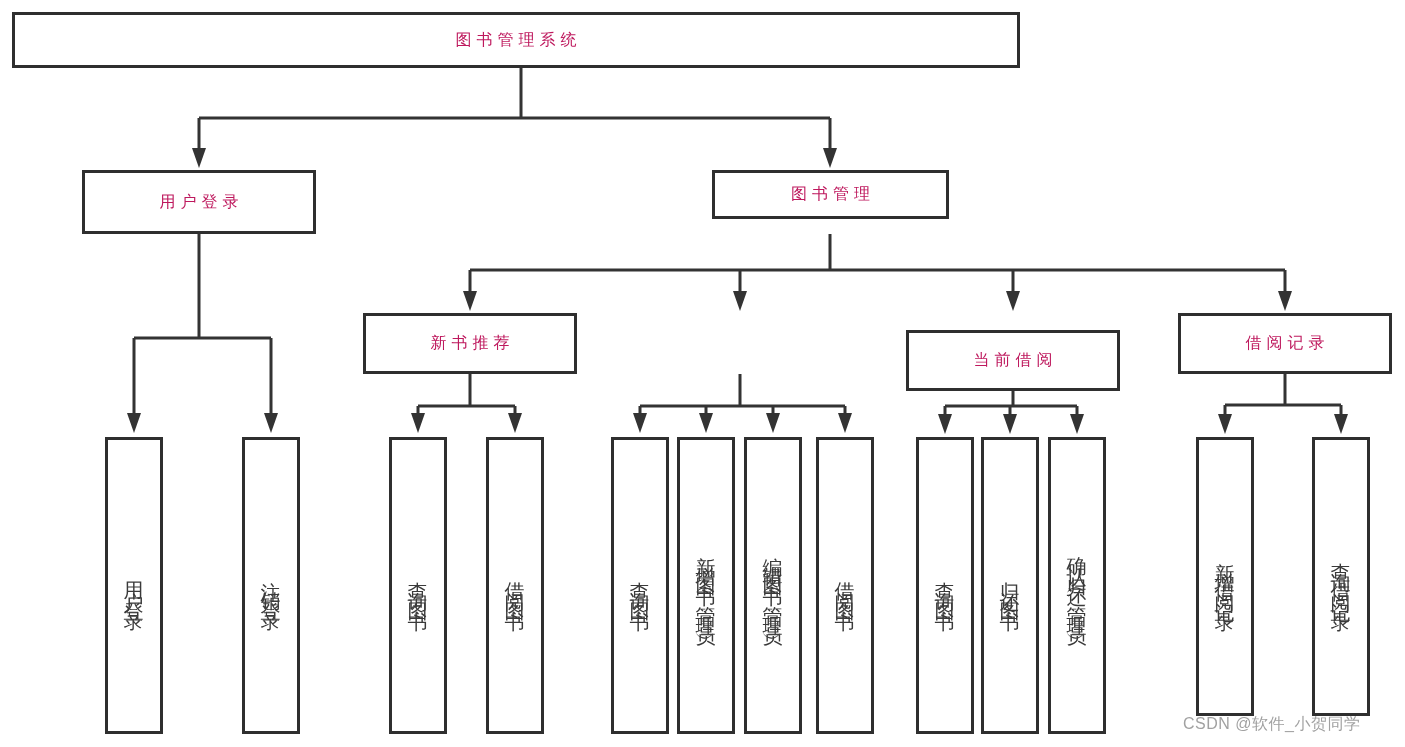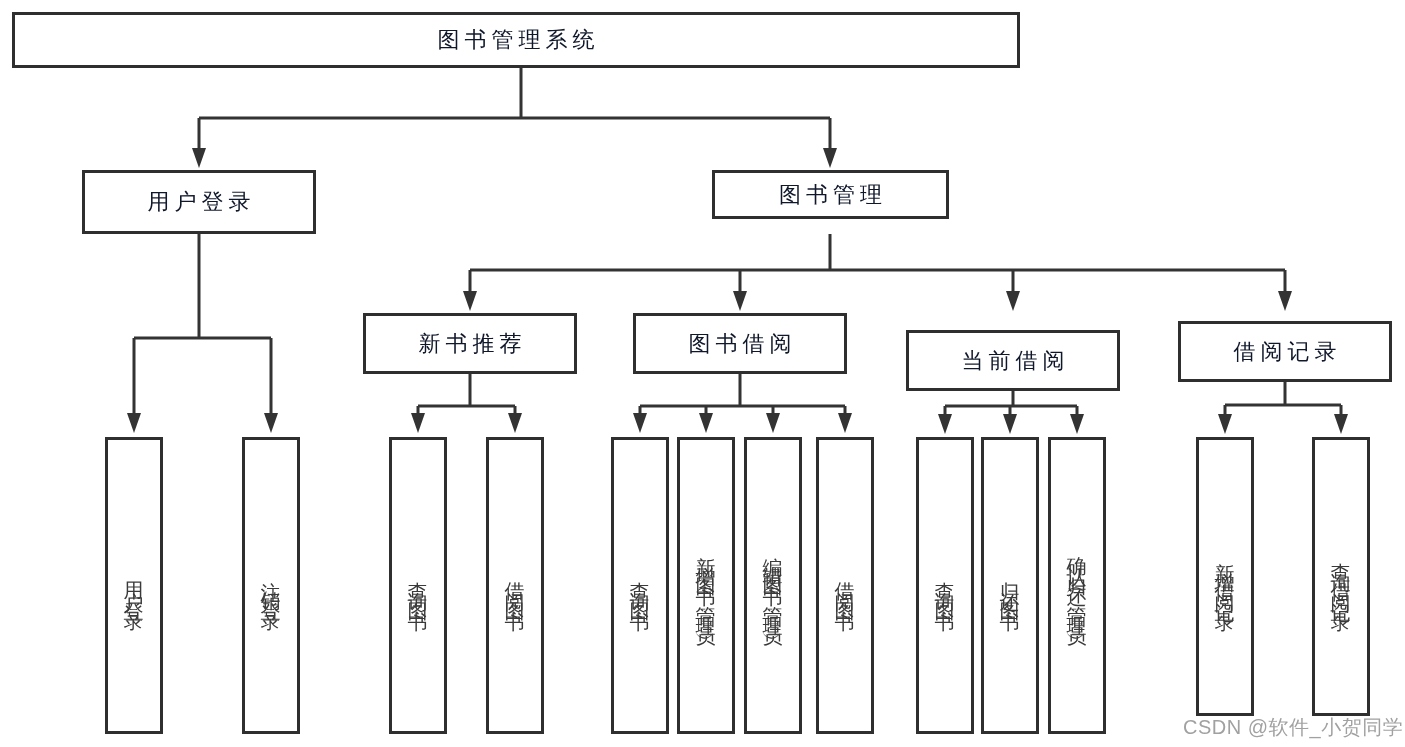--- a/index.html
+++ b/index.html
@@ -20,40 +20,40 @@
     position: absolute;
     box-sizing: border-box;
     background: #ffffff;
     border: 3px solid #2f2f2f;
     display: flex;
     align-items: center;
     justify-content: center;
     color: #3a3a3a;
   }
   .box.hlabel span {
-    font-size: 22px;
+    font-size: 16px;
     letter-spacing: 5px;
     text-indent: 5px;
     white-space: nowrap;
-    color: #0f172a;
+    color: #be185d;
   }
   .box.vlabel span {
     writing-mode: vertical-rl;
     text-orientation: mixed;
     font-size: 20px;
     line-height: 1;
     letter-spacing: 10px;
     color: #3a3a3a;
     white-space: nowrap;
   }
   .watermark {
     position: absolute;
     left: 1183px;
     top: 714px;
-    font-size: 20px;
+    font-size: 16px;
     letter-spacing: 0.5px;
     color: #9c9c9c;
     opacity: 0.95;
     white-space: nowrap;
   }
 </style>
 </head>
 <body>
 
 <div class="canvas">
@@ -111,27 +111,24 @@
   <div class="box hlabel" style="left:82px; top:170px; width:234px; height:64px;">
     <span>用户登录</span>
   </div>
   <div class="box hlabel" style="left:712px; top:170px; width:237px; height:49px;">
     <span>图书管理</span>
   </div>
 
   <div class="box hlabel" style="left:363px; top:313px; width:214px; height:61px;">
     <span>新书推荐</span>
   </div>
-  <div class="box hlabel" style="left:633px; top:313px; width:214px; height:61px;">
-    <span>图书借阅</span>
-  </div>
   <div class="box hlabel" style="left:906px; top:313px; width:214px; height:61px;margin-top:17px;">
     <span>当前借阅</span>
   </div>
-  <div class="box hlabel" style="left:1178px; top:313px; width:214px; height:61px;margin-top:8px;">
+  <div class="box hlabel" style="left:1178px; top:313px; width:214px; height:61px;">
     <span>借阅记录</span>
   </div>
 
   <div class="box vlabel" style="left:105px; top:437px; width:58px; height:297px;">
     <span>用户登录</span>
   </div>
   <div class="box vlabel" style="left:242px; top:437px; width:58px; height:297px;">
     <span>注销登录</span>
   </div>
 

